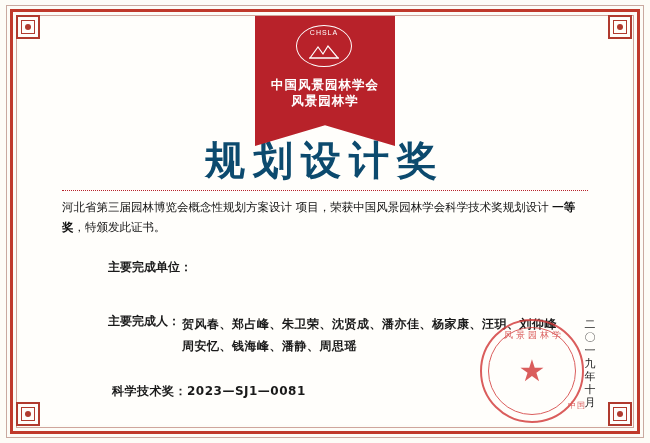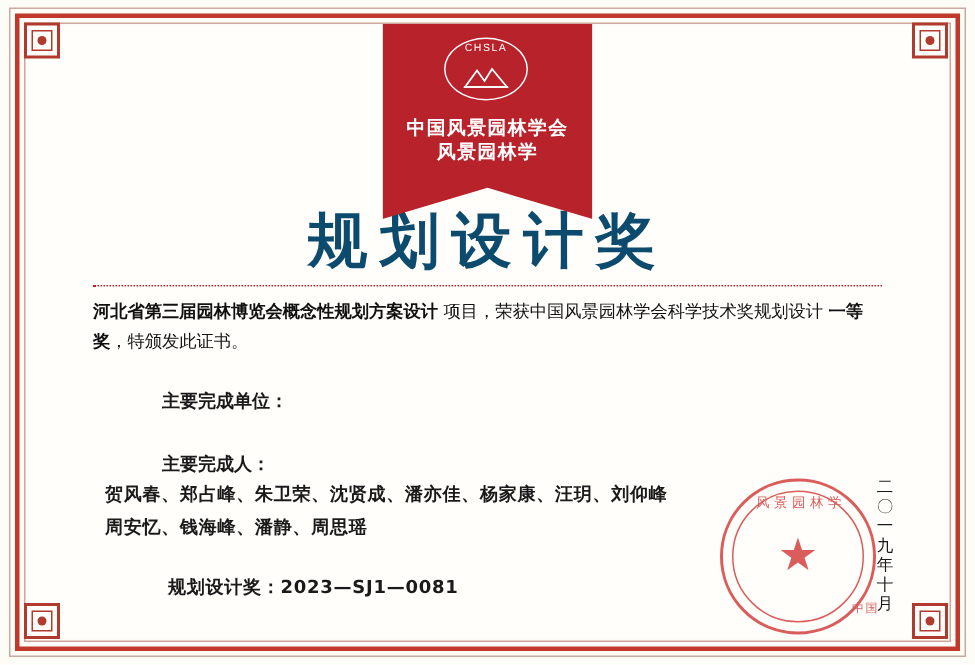--- a/index.html
+++ b/index.html
@@ -180,21 +180,21 @@
     width: 530px;
     color: #1a1a1a;
   }
   .para {
     font-size: 11.5px;
     line-height: 20px;
     font-family: "DejaVu Sans", sans-serif;
     color: #111;
   }
   .project-name {
-    font-weight: bold;
+    font-weight: normal;
   }
   .award-grade {
     font-weight: bold;
   }
 
   .field {
     margin-top: 22px;
     font-size: 12px;
     font-family: "DejaVu Sans", sans-serif;
     display: flex;
@@ -208,28 +208,27 @@
     font-weight: bold;
     white-space: nowrap;
   }
   .field-value {
     padding-left: 46px;
     font-weight: bold;
   }
 
   .members {
     position: absolute;
-    top: 104px;
+    top: 116px;
     left: 0;
     width: 530px;
     font-size: 12px;
     font-family: "DejaVu Sans", sans-serif;
     display: flex;
     align-items: flex-start;
-    flex-direction: column;
   }
   .members-label {
     width: 112px;
     padding-left: 46px;
     box-sizing: border-box;
     font-weight: bold;
     white-space: nowrap;
   }
   .members-lines {
     padding-left: 8px;
@@ -377,21 +376,21 @@
 
     <div class="members">
       <span class="members-label">主要完成人：</span>
       <span class="members-lines">
         <div>贺风春、郑占峰、朱卫荣、沈贤成、潘亦佳、杨家康、汪玥、刘仰峰</div>
         <div>周安忆、钱海峰、潘静、周思瑶</div>
       </span>
     </div>
 
     <div class="cert-no">
-      <span>规划设计奖：</span><span>2023—SJ1—0081</span>
+      <span>科学技术奖：</span><span>2023—SJ1—0081</span>
     </div>
   </div>
 
   <div class="date-vert">二〇一九年十月</div>
 
   <div class="seal">
     <span class="seal-inner"></span>
     <span class="seal-top-text">风景园林学</span>
     <span class="seal-star">★</span>
     <span class="seal-bottom-text">中国</span>

